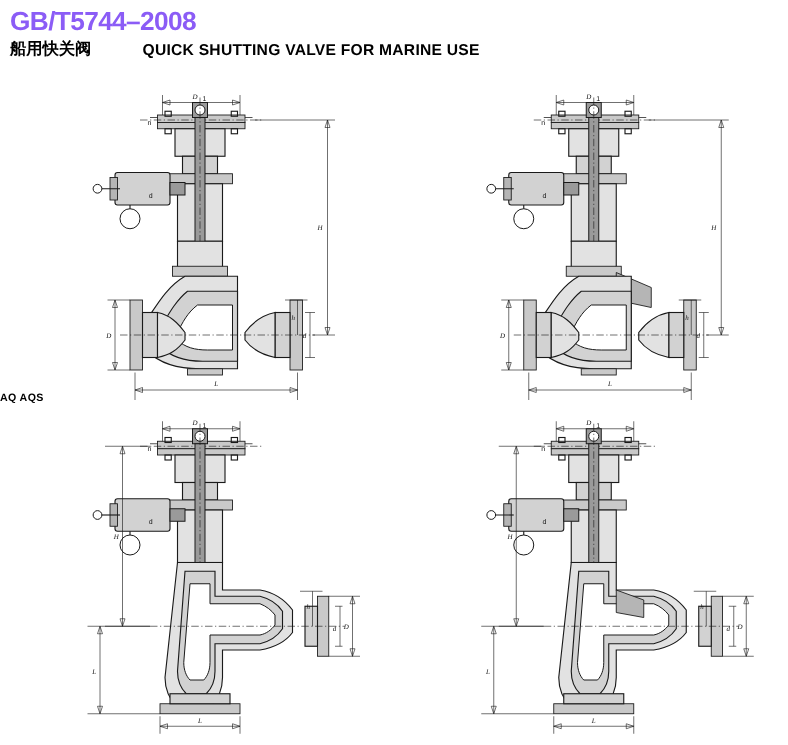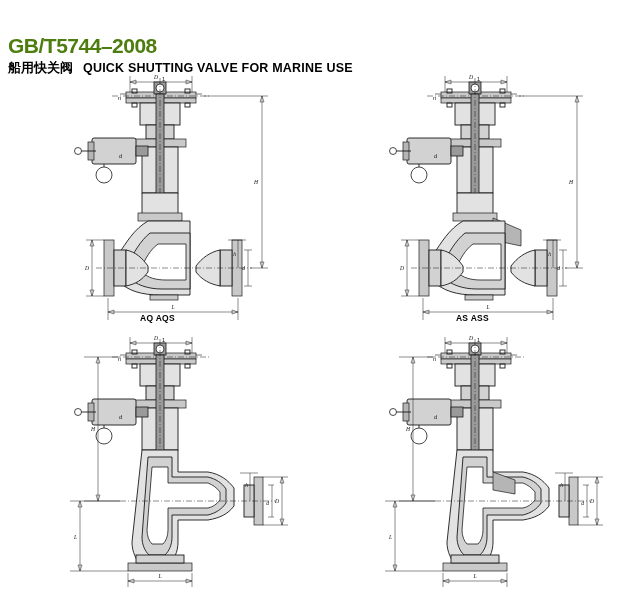--- a/index.html
+++ b/index.html
@@ -12,61 +12,60 @@
     position:relative;
   }
   .header{
     padding:6px 8px 0 8px;
   }
   .std-code{
     font-size:21px;
     font-weight:bold;
     letter-spacing:-0.5px;
     line-height:24px;
-    color:#4d7c0f;
-    margin-top:28px;
+    color:#8b5cf6;
   }
   .title-line{
     display:flex;
     align-items:flex-end;
     gap:10px;
     margin-top:2px;
     line-height:16px;
   }
   .title-cn{
     font-size:13px;
     font-weight:bold;
     font-family:"DejaVu Sans", sans-serif;
     color:#000;
   }
   .title-en{
     font-size:12.5px;
     font-weight:bold;
     letter-spacing:0.2px;
     color:#000;
+    margin-left:31px;
   }
   .grid{
     position:absolute;
     top:58px;left:0;
     width:630px;height:538px;
   }
   .cell{
     position:absolute;
     width:315px;height:269px;
   }
   .c0{left:0;top:0}
   .c1{left:315px;top:0}
   .c2{left:0;top:269px}
   .c3{left:315px;top:269px}
   .cell svg{display:block}
   .caption{
     position:absolute;
     bottom:4px;
     width:100%;
-    text-align:center;
     font-size:8.5px;
     font-weight:bold;
     letter-spacing:0.3px;
     color:#000;
   }
   
   .ln{stroke:#1a1a1a;stroke-width:0.9;fill:none}
   .lnt{stroke:#1a1a1a;stroke-width:0.6;fill:none}
   .dim{stroke:#1a1a1a;stroke-width:0.5;fill:none}
   .ctr{stroke:#1a1a1a;stroke-width:0.5;fill:none;stroke-dasharray:6 2 1 2}
@@ -273,21 +272,20 @@
       <line class="dim" x1="108" y1="240" x2="108" y2="262"></line>
       <line class="dim" x1="238" y1="240" x2="238" y2="262"></line>
       <line class="dim" x1="108" y1="254" x2="238" y2="254"></line>
       <path class="dim" d="M108 254 l6 -2 v4 z" fill="#1a1a1a"></path>
       <path class="dim" d="M238 254 l-6 -2 v4 z" fill="#1a1a1a"></path>
       <text class="lbli" x="173" y="251" text-anchor="middle">L</text>
 
       <text class="lbl" x="118" y="42">n</text>
       <text class="lbl" x="119" y="100">d</text>
     </svg>
-    <div class="caption">AS ASS</div>
   </div>
 
   <div class="cell c2">
     <svg width="315" height="269" viewBox="0 0 315 269">
       <line class="dim" x1="130" y1="10" x2="130" y2="34"></line>
       <line class="dim" x1="192" y1="10" x2="192" y2="34"></line>
       <line class="dim" x1="130" y1="16" x2="192" y2="16"></line>
       <path class="dim" d="M130 16 l6 -2 v4 z" fill="#1a1a1a"></path>
       <path class="dim" d="M192 16 l-6 -2 v4 z" fill="#1a1a1a"></path>
       <text class="lbli" x="156" y="13" text-anchor="middle">D</text>

